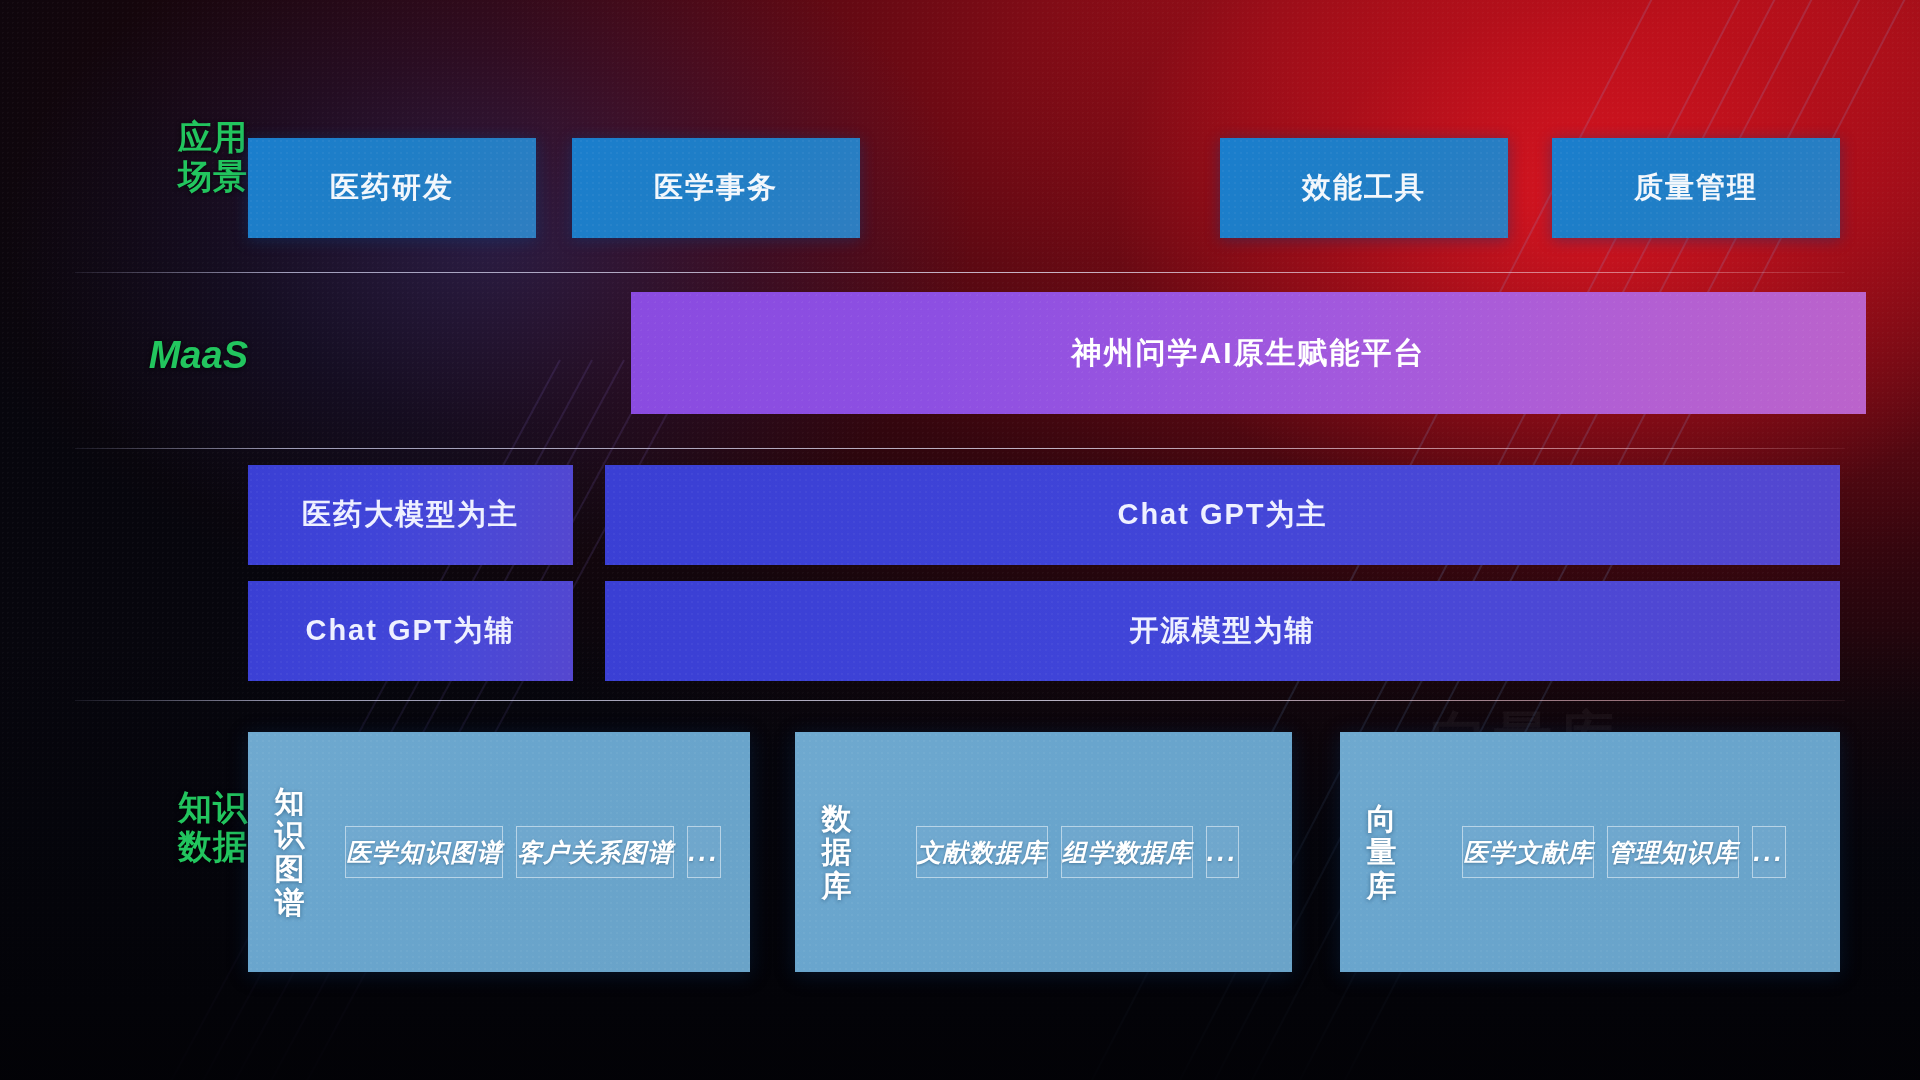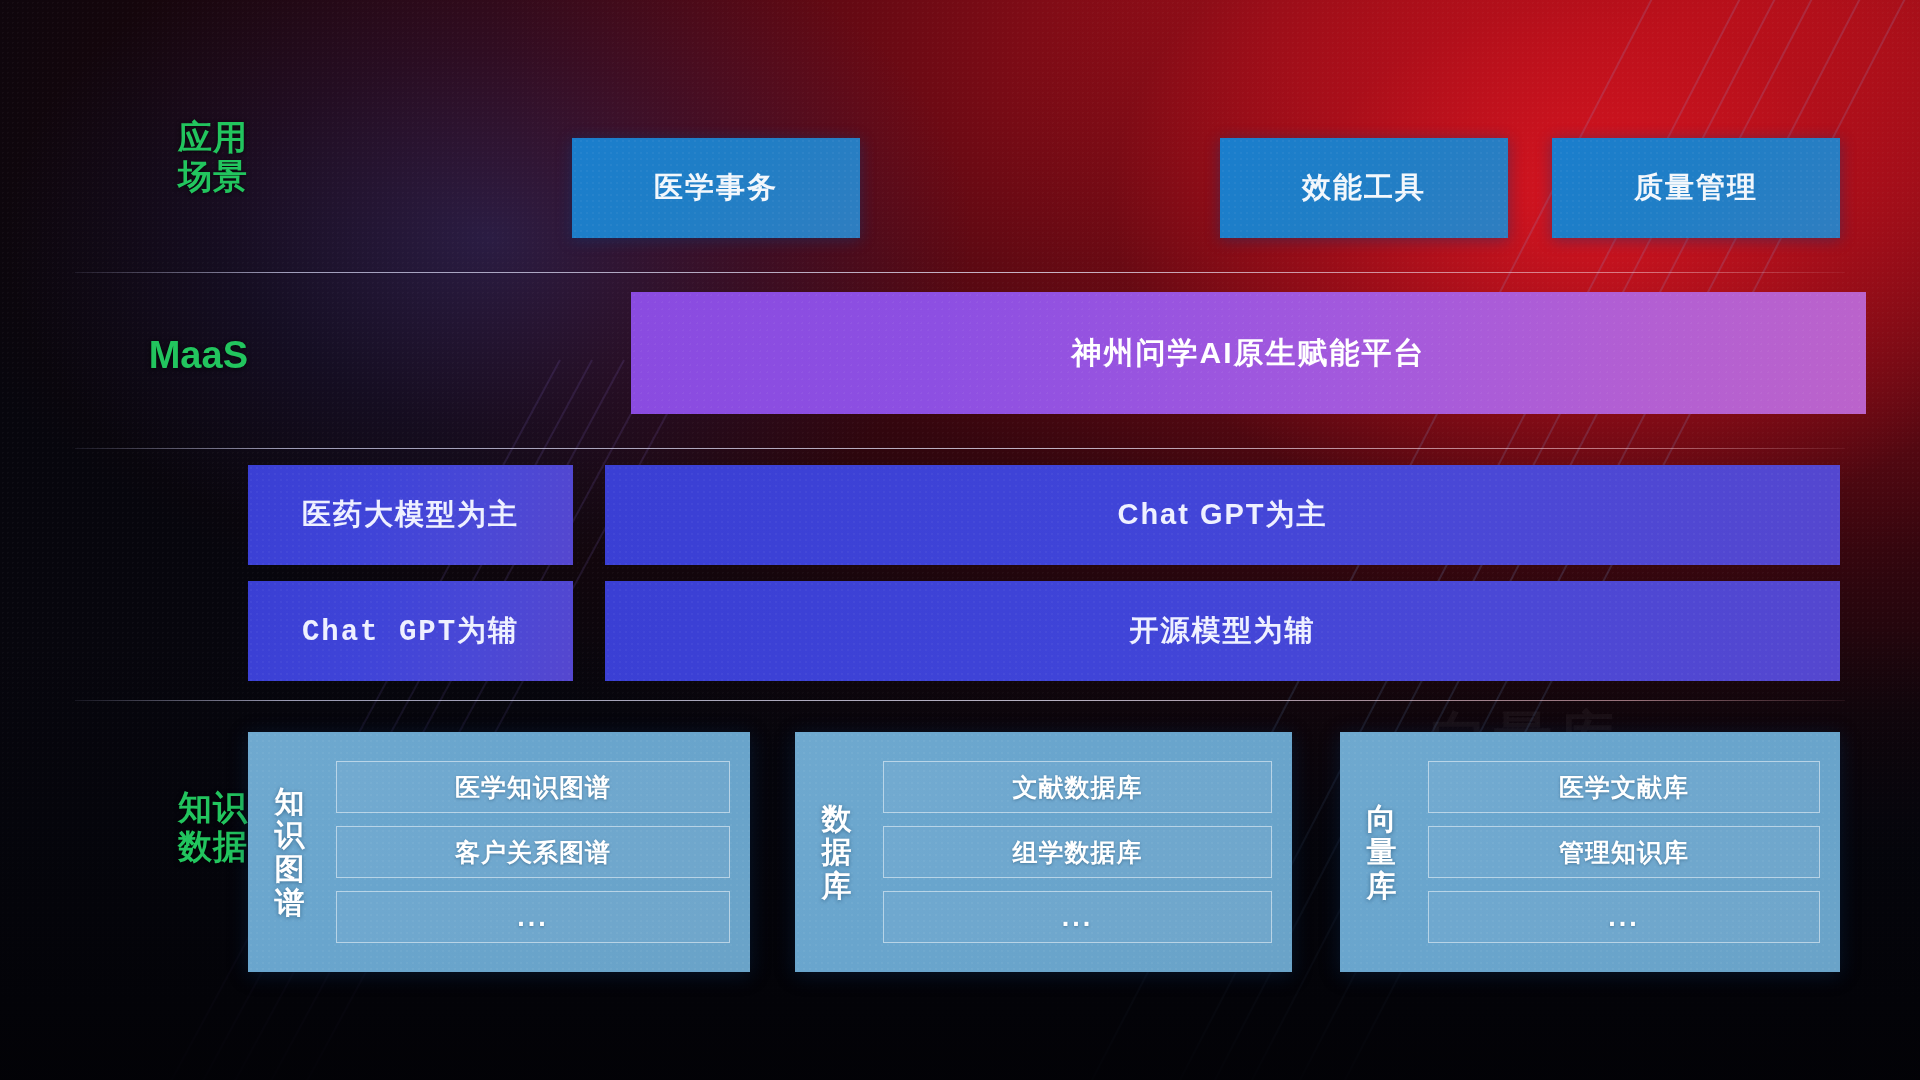--- a/index.html
+++ b/index.html
@@ -217,26 +217,26 @@
     line-height: 1.12;
     text-align: center;
     letter-spacing: 1px;
     z-index: 2;
     text-shadow: 0 1px 4px rgba(0,40,70,0.45);
   }
   .kd-items {
     position: relative;
     flex: 1 1 auto;
     display: flex;
-    flex-direction: column;
     justify-content: center;
     gap: 13px;
     padding-left: 18px;
     padding-right: 6px;
     z-index: 2;
+    font-style: italic;
   }
   .kd-item {
     height: 50px;
     border: 1px solid rgba(255,255,255,0.50);
     display: flex;
     align-items: center;
     justify-content: center;
     color: #ffffff;
     font-size: 25px;
     font-weight: 700;
@@ -290,56 +290,60 @@
   <div class="bg-bottom-fade"></div>
   <div class="watermark">向量库</div>
 
   <div class="content">
 
     <div class="row-label" style="top:118px; font-size:34px;">
       <div>应用</div>
       <div>场景</div>
     </div>
 
+    <div class="app-box" style="left:248px;  width:288px;">
+      <div class="dots"></div>
+      <span>医药研发</span>
+    </div>
     <div class="app-box" style="left:572px;  width:288px;">
       <div class="dots"></div>
       <span>医学事务</span>
     </div>
     <div class="app-box" style="left:1220px; width:288px;">
       <div class="dots"></div>
       <span>效能工具</span>
     </div>
     <div class="app-box" style="left:1552px; width:288px;">
       <div class="dots"></div>
       <span>质量管理</span>
     </div>
 
     <div class="divider" style="top:272px;"></div>
 
-    <div class="row-label" style="top:333px; font-size:38px; letter-spacing:0;">
+    <div class="row-label" style="top:333px; font-size:38px; letter-spacing:0;font-style:italic;">
       <div>MaaS</div>
     </div>
 
     <div class="maas-right">
       <div class="dots"></div>
       <span>神州问学AI原生赋能平台</span>
     </div>
 
     <div class="divider" style="top:448px;"></div>
 
 
     <div class="algo-box" style="left:248px; top:465px; width:325px;">
       <div class="dots"></div>
       <span>医药大模型为主</span>
     </div>
     <div class="algo-box" style="left:605px; top:465px; width:1235px;">
       <div class="dots"></div>
       <span>Chat GPT为主</span>
     </div>
-    <div class="algo-box" style="left:248px; top:581px; width:325px;font-family:Liberation Mono, monospace;">
+    <div class="algo-box" style="left:248px; top:581px; width:325px;">
       <div class="dots"></div>
       <span>Chat GPT为辅</span>
     </div>
     <div class="algo-box" style="left:605px; top:581px; width:1235px;">
       <div class="dots"></div>
       <span>开源模型为辅</span>
     </div>
 
     <div class="divider" style="top:700px;"></div>
 

